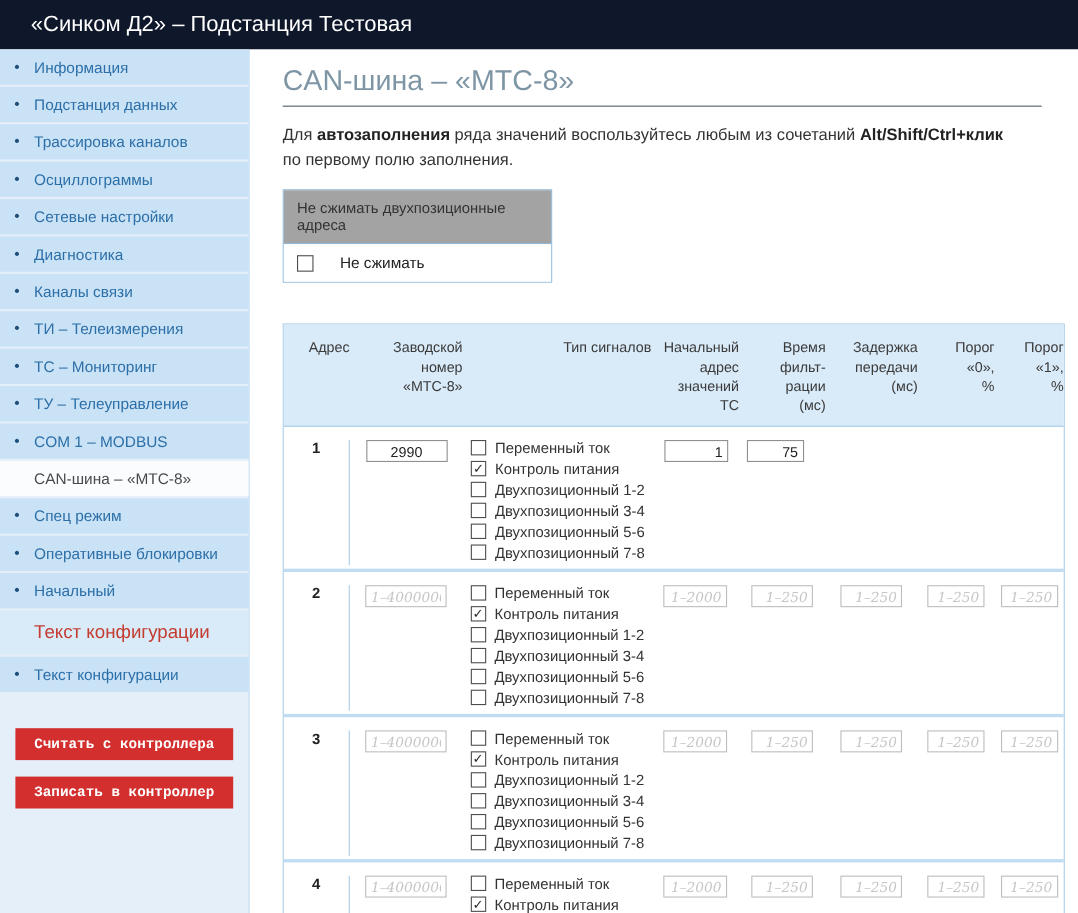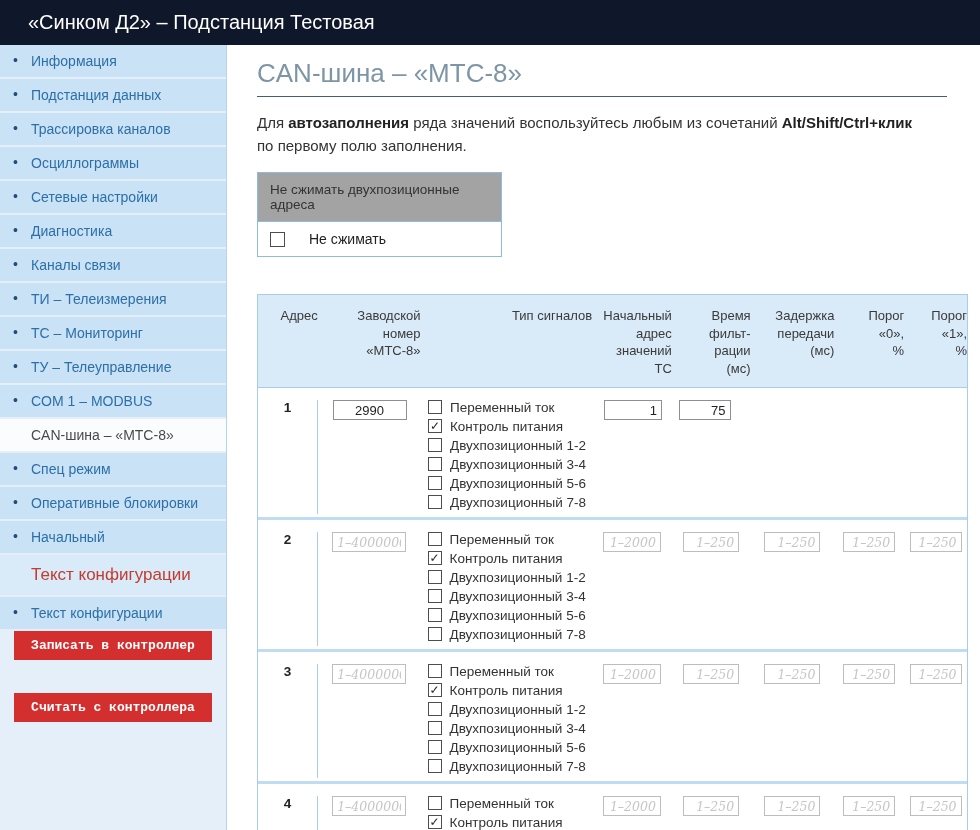--- a/index.html
+++ b/index.html
@@ -96,22 +96,22 @@
         <div class="side-item"><span class="bullet">•</span><span>ТС – Мониторинг</span></div>
         <div class="side-item"><span class="bullet">•</span><span>ТУ – Телеуправление</span></div>
         <div class="side-item"><span class="bullet">•</span><span>COM 1 – MODBUS</span></div>
         <div class="side-active">CAN-шина – «МТС-8»</div>
         <div class="side-item"><span class="bullet">•</span><span>Спец режим</span></div>
         <div class="side-item"><span class="bullet">•</span><span>Оперативные блокировки</span></div>
         <div class="side-item"><span class="bullet">•</span><span>Начальный</span></div>
         <div class="side-section">Текст конфигурации</div>
         <div class="side-item"><span class="bullet">•</span><span>Текст конфигурации</span></div>
       </nav>
+    <button class="side-btn first">Считать с контроллера</button>
     <button class="side-btn">Записать в контроллер</button>
-    <button class="side-btn first">Считать с контроллера</button>
   </div>
 
   <div class="content">
 
     <h1 class="page-title">CAN-шина – «МТС-8»</h1>
 
     <p class="intro"><span>Для </span><b>автозаполнения</b><span> ряда значений воспользуйтесь любым из сочетаний </span><b>Alt/Shift/Ctrl+клик</b><span> по первому полю заполнения.</span></p>
 
     <div class="panel">
       <div class="panel-head">Не сжимать двухпозиционные адреса</div>

